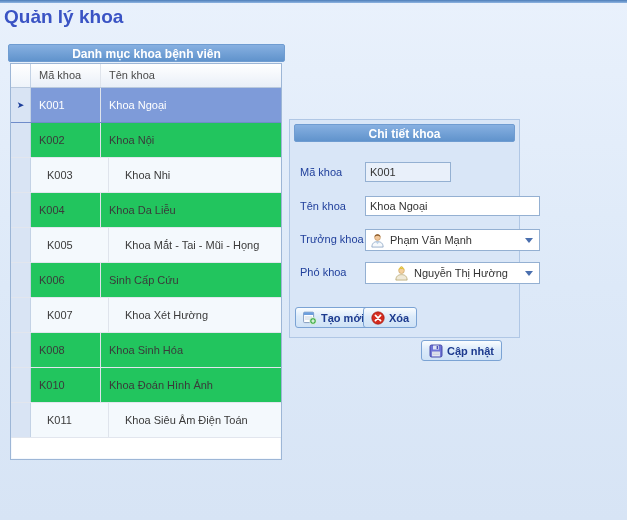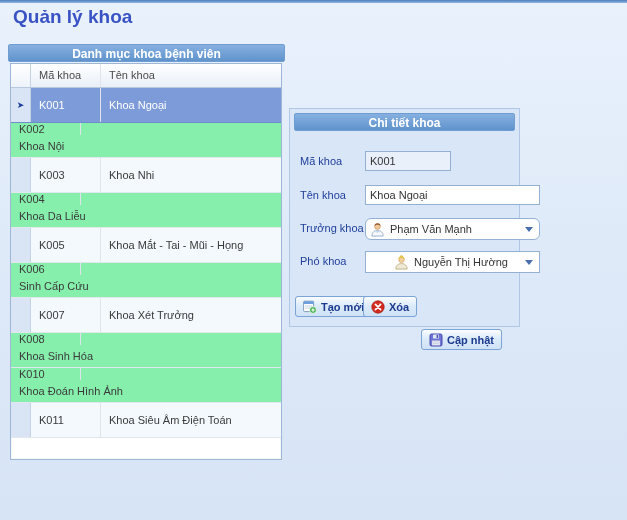--- a/index.html
+++ b/index.html
@@ -3,21 +3,21 @@
 <meta charset="utf-8">
 <style>
   html,body{margin:0;padding:0;}
   body{
     width:627px;height:520px;position:relative;overflow:hidden;
     font-family:"Liberation Sans",sans-serif;
     background:linear-gradient(180deg,#e9f1fc 0%,#dde9f8 55%,#d7e4f5 100%);
   }
   .topline{position:absolute;top:0;left:0;width:627px;height:3px;
     background:linear-gradient(180deg,#4d7db8,#8fb5e2);}
-  .page-title{position:absolute;left:13px;top:6px;font-size:19px;font-weight:bold;color:#3a53c4;}
+  .page-title{position:absolute;left:4px;top:6px;font-size:19px;font-weight:bold;color:#3a53c4;}
 
   
   .caption{
     height:18px;line-height:18px;text-align:center;color:#fff;font-weight:bold;font-size:12px;
     background:linear-gradient(180deg,#87b0e1,#6093cc);
     border:1px solid #6f9cd1;border-radius:2px;box-sizing:border-box;
   }
 
   
   .list-group{position:absolute;left:8px;top:44px;width:277px;height:416px;}
@@ -30,27 +30,27 @@
     background:linear-gradient(180deg,#ffffff,#e9eff8);
     border-bottom:1px solid #b9c9dd;color:#4a4a4a;font-size:11px;}
   .grid-row{display:flex;height:34px;font-size:11px;color:#3a3a3a;border-bottom:1px solid #e2e6ee;}
   .c-ind{width:20px;box-sizing:border-box;border-right:1px solid #c3d2e5;
     display:flex;align-items:center;justify-content:center;}
   .grid-header .c-ind{background:linear-gradient(180deg,#ffffff,#eef3fa);}
   .grid-row .c-ind{background:#d9e4f4;}
   .c-code{width:70px;padding-left:8px;box-sizing:border-box;border-right:1px solid #dfe4ec;
     display:flex;align-items:center;}
   .c-name{flex:1;padding-left:8px;display:flex;align-items:center;}
-  .grid-row.pink{background:#86efac;flex-direction:column;}
-  .grid-row.blue{background:#f4f9fd;}
+  .grid-row.pink{background:#22c55e;}
+  .grid-row.blue{background:#f4f9fd;gap:8px;}
   .grid-row.selected{background:#7e9bd9;color:#ffffff;border-bottom:1px solid #6f8cca;}
   .row-arrow{color:#1d3f9a;font-size:9px;line-height:1;}
 
   
-  .detail-group{position:absolute;left:289px;top:108px;width:231px;height:219px;
+  .detail-group{position:absolute;left:289px;top:119px;width:231px;height:219px;
     background:#d9e6f7;border:1px solid #b0c7e5;box-sizing:border-box;}
   .detail-caption{position:absolute;top:4px;left:4px;right:4px;}
   .flabel{position:absolute;left:10px;width:64px;height:20px;line-height:20px;
     font-size:11px;color:#21409c;}
   .fctl{position:absolute;left:75px;box-sizing:border-box;font-size:11px;color:#333;}
   input.fctl{height:20px;border:1px solid #94b0d2;padding:0 4px;
     font-family:"Liberation Sans",sans-serif;font-size:11px;}
   input.readonly{background:#e9f0fa;color:#333;}
   input.editable{background:#ffffff;}
   .combo{height:22px;background:#fff;border:1px solid #94b0d2;display:flex;align-items:center;padding:0 4px;}
@@ -111,21 +111,21 @@
           <div class="c-name">Khoa Mắt - Tai - Mũi - Họng</div>
         </div>
         <div class="grid-row pink">
           <div class="c-ind"></div>
           <div class="c-code">K006</div>
           <div class="c-name">Sinh Cấp Cứu</div>
         </div>
         <div class="grid-row blue">
           <div class="c-ind"></div>
           <div class="c-code">K007</div>
-          <div class="c-name">Khoa Xét Trưởng</div>
+          <div class="c-name">Khoa Xét Hường</div>
         </div>
         <div class="grid-row pink">
           <div class="c-ind"></div>
           <div class="c-code">K008</div>
           <div class="c-name">Khoa Sinh Hóa</div>
         </div>
         <div class="grid-row pink">
           <div class="c-ind"></div>
           <div class="c-code">K010</div>
           <div class="c-name">Khoa Đoán Hình Ảnh</div>
@@ -142,21 +142,21 @@
 <div class="detail-group">
   <div class="caption detail-caption">Chi tiết khoa</div>
 
   <div class="flabel" style="top:42px;">Mã khoa</div>
   <input class="fctl readonly" style="top: 42px; width: 86px;" readonly="" value="K001">
 
   <div class="flabel" style="top:76px;">Tên khoa</div>
   <input class="fctl editable" style="top: 76px; width: 175px;" value="Khoa Ngoại">
 
   <div class="flabel" style="top:109px;">Trưởng khoa</div>
-  <div class="fctl combo" style="top:109px;width:175px;border-radius:6px;">
+  <div class="fctl combo" style="top:109px;width:175px;">
     <svg class="avatar" viewBox="0 0 16 16">
       <path d="M2 15 C2 10.8 4.6 9.2 8 9.2 C11.4 9.2 14 10.8 14 15 Z" fill="#f6f9fc" stroke="#7f9bbd" stroke-width="0.8"></path>
       <path d="M6.2 9.6 L8 12 L9.8 9.6 Z" fill="#bcd2e8"></path>
       <circle cx="8" cy="4.8" r="3.1" fill="#f2c79a" stroke="#b98a55" stroke-width="0.6"></circle>
       <path d="M4.9 4.2 C5 2.4 6.2 1.4 8 1.4 C9.8 1.4 11 2.4 11.1 4.2 C10 3.4 9.4 3 8 3 C6.6 3 6 3.4 4.9 4.2 Z" fill="#8a5a2a"></path>
     </svg>
     <span class="combo-text">Phạm Văn Mạnh</span>
     <span class="caret"></span>
   </div>
 

